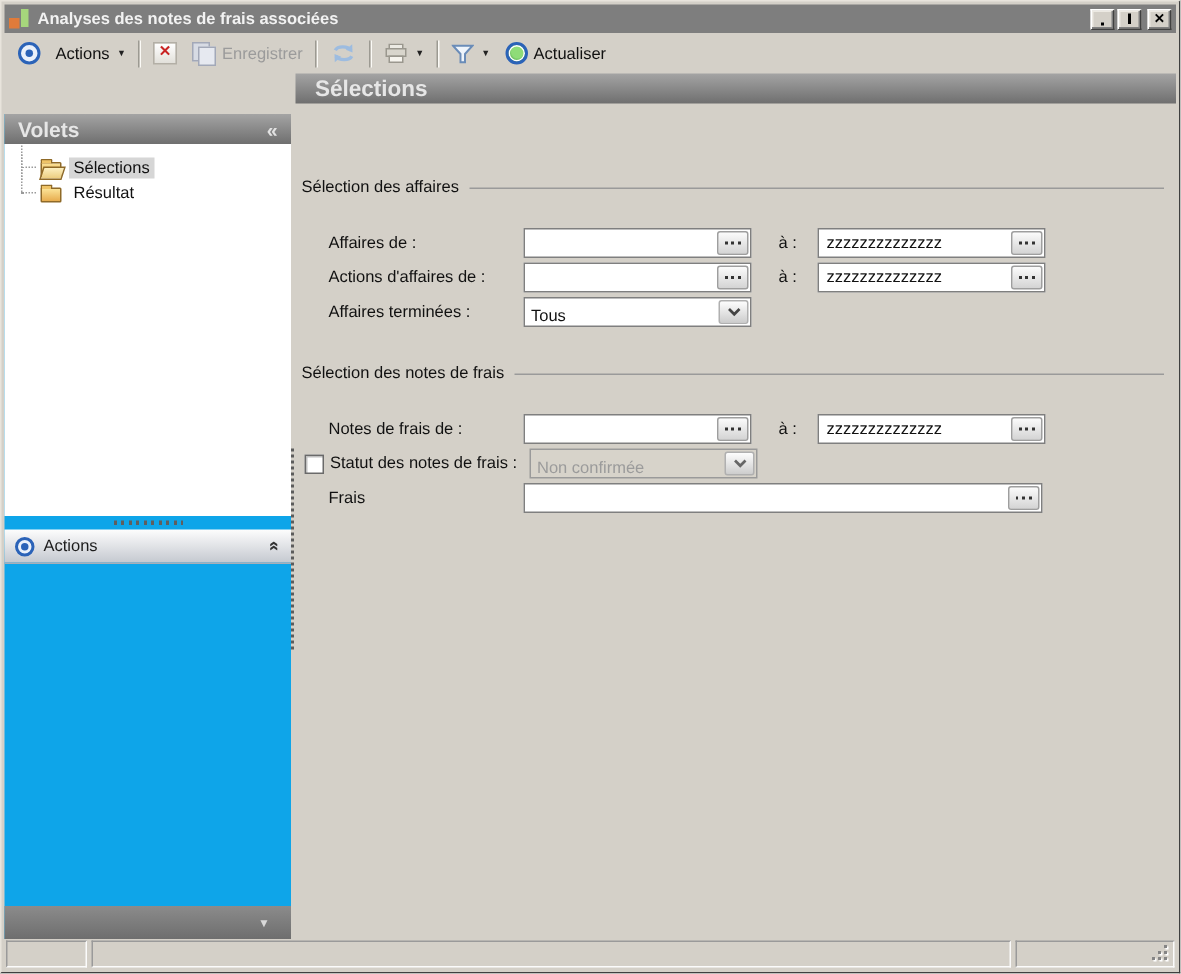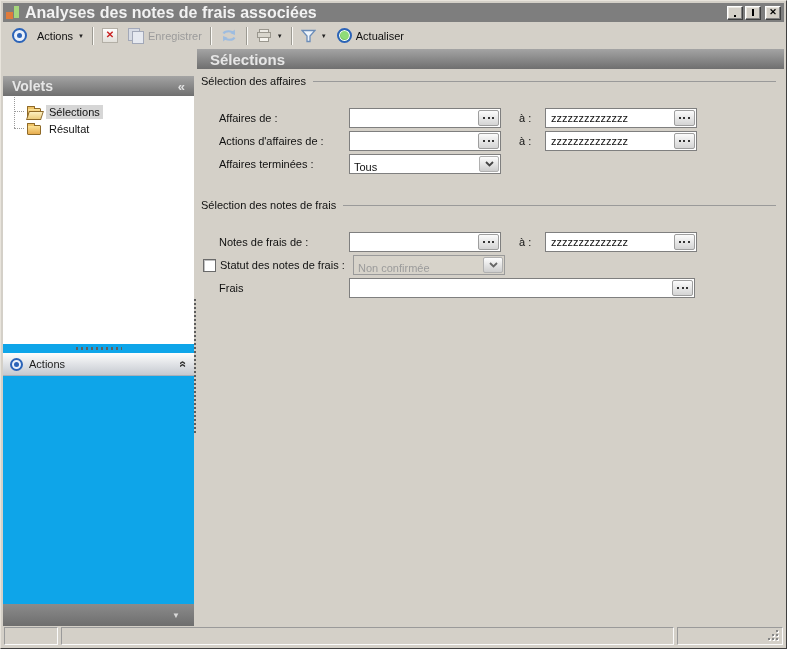--- a/index.html
+++ b/index.html
@@ -7,21 +7,21 @@
     border-top:1px solid #e8e4dc;border-left:1px solid #e8e4dc;
     border-right:1px solid #3f3f3f;border-bottom:1px solid #3f3f3f;
     padding:2px;display:flex;flex-direction:column;position:relative;
     font-family:"Liberation Sans",sans-serif;font-size:11px;color:#111;overflow:hidden;}
 
   
   .titlebar{height:19px;background:#7e7e7e;display:flex;align-items:center;padding:0 3px;flex:none;}
   .titlebar-icon{width:14px;height:13px;position:relative;margin-right:5px;flex:none;}
   .titlebar-icon .sq{position:absolute;left:0;bottom:0;width:7px;height:7px;background:#e07b3a;}
   .titlebar-icon .bar{position:absolute;right:1px;top:0;width:5px;height:12px;background:#a6d67c;}
-  .titlebar-title{color:#f2f2f2;font-weight:bold;font-size:16px;flex:1;white-space:nowrap;overflow:hidden;}
+  .titlebar-title{color:#f2f2f2;font-weight:bold;font-size:11px;flex:1;white-space:nowrap;overflow:hidden;}
   .winbtns{display:flex;gap:2px;flex:none;align-items:center;}
   .winbtn{width:16px;height:14px;background:#d4d0c8;border:1px solid;border-color:#fff #404040 #404040 #fff;
     box-shadow:inset -1px -1px 0 #808080,inset 1px 1px 0 #ece9e2;
     display:flex;align-items:center;justify-content:center;box-sizing:border-box;cursor:default;}
   .winbtn.close{margin-left:2px;font-size:9px;font-weight:bold;line-height:1;color:#000;}
   .g-min{width:6px;height:2px;background:#000;margin-top:7px;}
   .g-max{width:8px;height:7px;border:1px solid #000;border-top-width:2px;box-sizing:border-box;}
 
   
   .toolbar{height:27px;display:flex;align-items:center;padding:0 4px;flex:none;}
@@ -74,21 +74,21 @@
   .h-splitter .dots{width:46px;height:3px;background:repeating-linear-gradient(90deg,#5f5f5f 0 2px,transparent 2px 5px);}
   .actions-bar{height:22px;}
   .sidebar-fill{flex:1;}
   .sidebar-bottombtn{height:22px;background:linear-gradient(180deg,#8b8b8b,#6e6e6e);display:flex;align-items:center;
     justify-content:flex-end;padding-right:14px;flex:none;color:#d9d9d9;font-size:8px;}
 
   
   .main{flex:1;display:flex;flex-direction:column;min-width:0;}
   .main .panel-hdr{padding-left:13px;font-size:15px;}
   .form{flex:1;padding:5px 6px 0 4px;box-sizing:border-box;}
-  .group-hdr{display:flex;align-items:center;height:14px;}
+  .group-hdr{display:flex;align-items:center;height:14px;margin-top:44px;}
   .group-hdr.second{margin-top:24px;}
   .group-hdr .line{flex:1;border-top:1px solid #9a9a9a;margin-left:7px;margin-right:2px;}
   .rows{margin-top:20px;}
   .frow{display:flex;align-items:center;height:20px;margin-bottom:3px;padding-left:18px;}
   .frow.statut{padding-left:2px;}
   .flabel{width:130px;flex:none;}
   .statut-label{width:133px;flex:none;}
   .to-label{margin-left:18px;width:26px;flex:none;}
   .field{position:relative;width:152px;height:20px;flex:none;box-sizing:border-box;}
   .field.wide{width:346px;}

